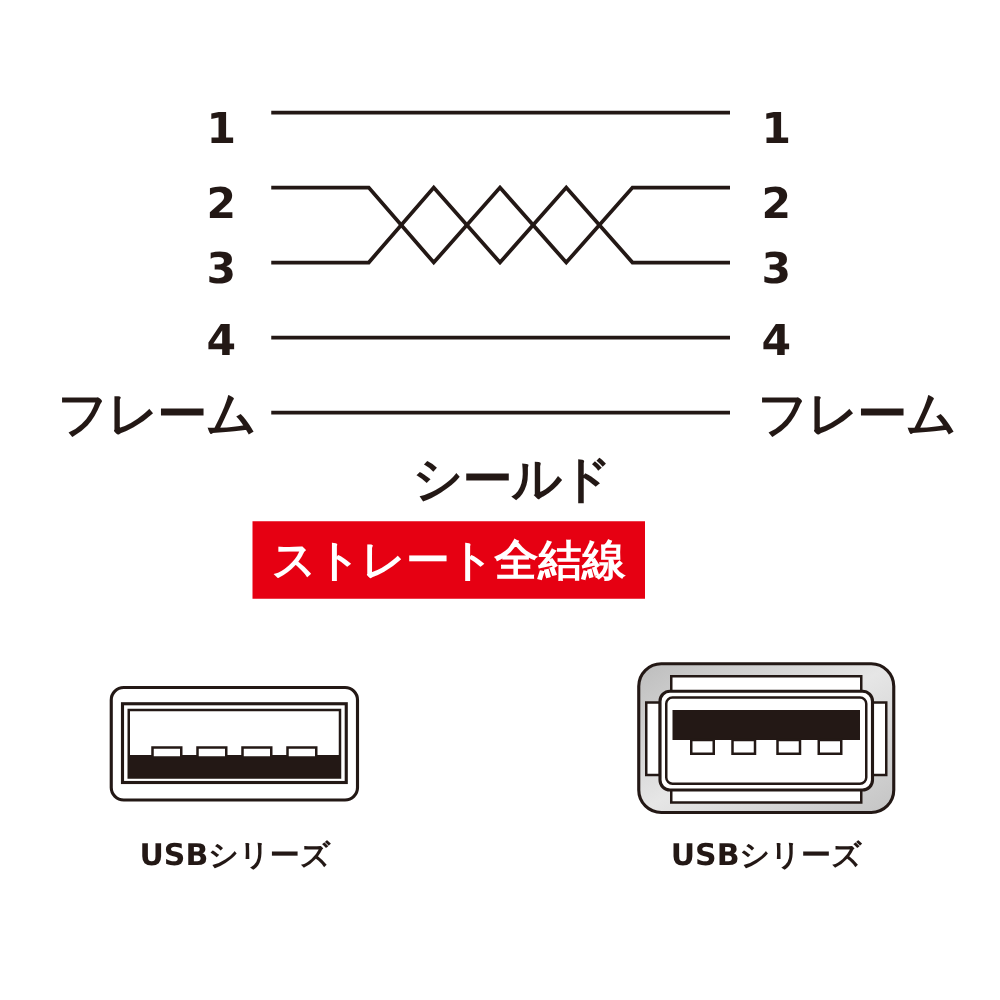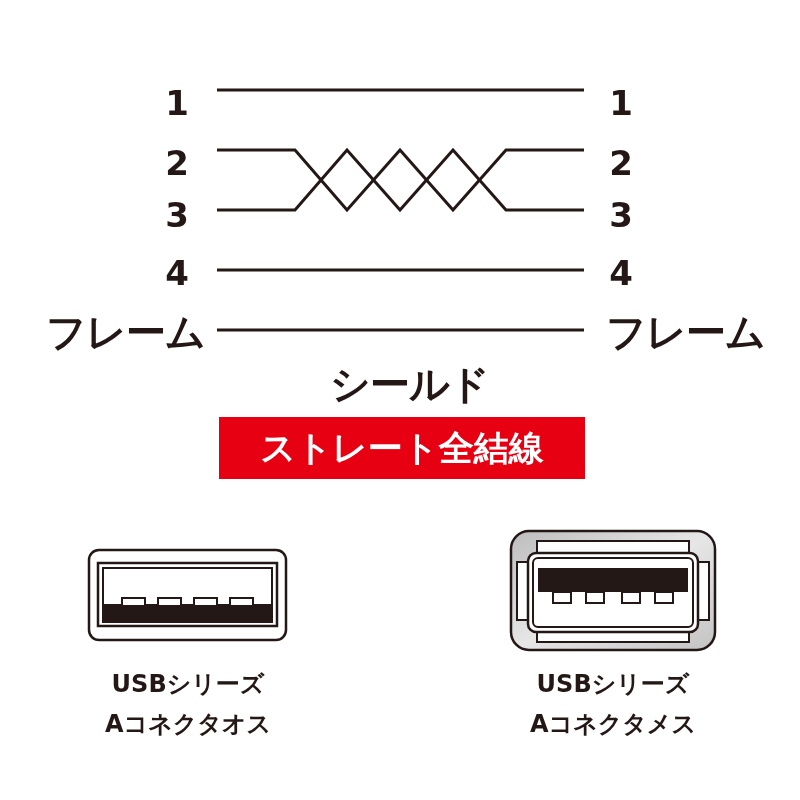--- a/index.html
+++ b/index.html
@@ -1,21 +1,21 @@
 <!DOCTYPE html>
 <html><head>
   <meta charset="utf-8">
   <style>
     html, body { margin: 0; padding: 0; background: #ffffff; }
     body { width: 800px; height: 800px; position: relative; overflow: hidden;
            font-family: "DejaVu Sans", "Liberation Sans", sans-serif; color: #231815; }
     .abs { position: absolute; }
     .pin-num { font-size: 34px; font-weight: bold; line-height: 1; width: 30px; text-align: center; }
     .kana-lbl { font-size: 40px; font-weight: bold; line-height: 1; white-space: nowrap; letter-spacing: -1px; }
-    .badge { position: absolute; left: 219px; top: 417px; width: 366px; height: 62px;
+    .badge { position: absolute; left: 202px; top: 417px; width: 314px; height: 62px;
              background: #e60012; color: #ffffff; display: flex; align-items: center;
              justify-content: center; font-size: 35px; font-weight: bold; letter-spacing: 0px; }
     .caption { position: absolute; font-size: 24px; font-weight: bold; line-height: 40px;
                text-align: center; white-space: nowrap; }
     svg { position: absolute; left: 0; top: 0; }
   </style>
 </head>
 <body>
 
 <div class="abs pin-num" style="left:162px; top:86px;">1</div>
@@ -83,18 +83,16 @@
     <rect x="655" y="592" width="18" height="11" fill="#ffffff" stroke="#231815" stroke-width="2"></rect>
   </g>
 </svg>
 
 <div class="badge">
   <span>ストレート全結線</span>
 </div>
 
 <div class="caption" style="left:80px; top:664px; width:216px;">
   <div>USBシリーズ</div>
-  <div>Aコネクタオス</div>
 </div>
 <div class="caption" style="left:505px; top:664px; width:216px;">
   <div>USBシリーズ</div>
-  <div>Aコネクタメス</div>
 </div>
 
 </body></html>

